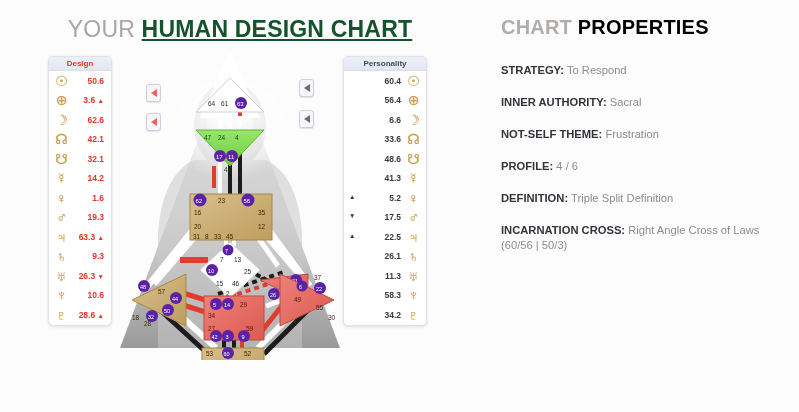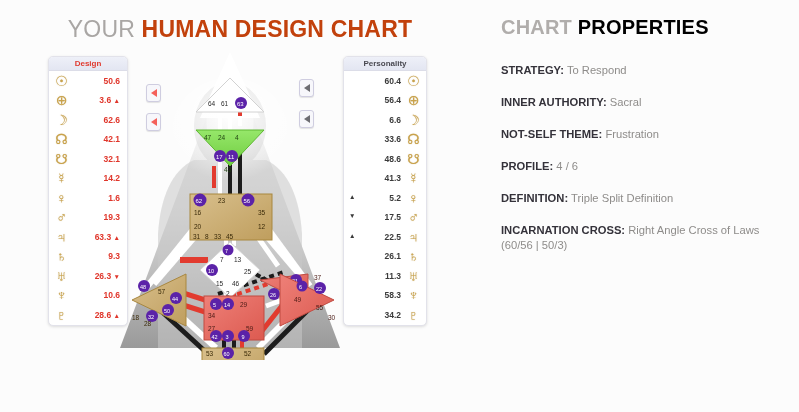--- a/index.html
+++ b/index.html
@@ -32,37 +32,37 @@
     position: absolute;
     top: 16px;
     left: 0;
     width: 480px;
     text-align: center;
     font-size: 23px;
     letter-spacing: 0.2px;
     white-space: nowrap;
   }
   #chart-title .light { color: #a9a6a4; font-weight: 400; }
-  #chart-title .bold  { color: #c2410c; font-weight: 700; }
+  #chart-title .bold  { color: #14532d; font-weight: 700; text-decoration: underline; }
 
   
   #bodygraph-stage {
     position: absolute;
     left: 108px;
     top: 48px;
     width: 245px;
     height: 312px;
     overflow: hidden;
   }
   #bodygraph-stage svg { display: block; }
 
   
   .planet-col {
     position: absolute;
-    width: 80px;
+    width: 64px;
     background: #ffffff;
     border: 1px solid #e2e2ea;
     border-radius: 5px;
     box-shadow: 0 1px 3px rgba(0,0,0,0.13);
     overflow: hidden;
   }
   #design-col     { left: 48px;  top: 56px; }
   #personality-col{ left: 343px; top: 56px; width: 84px; }
 
   .col-head {

